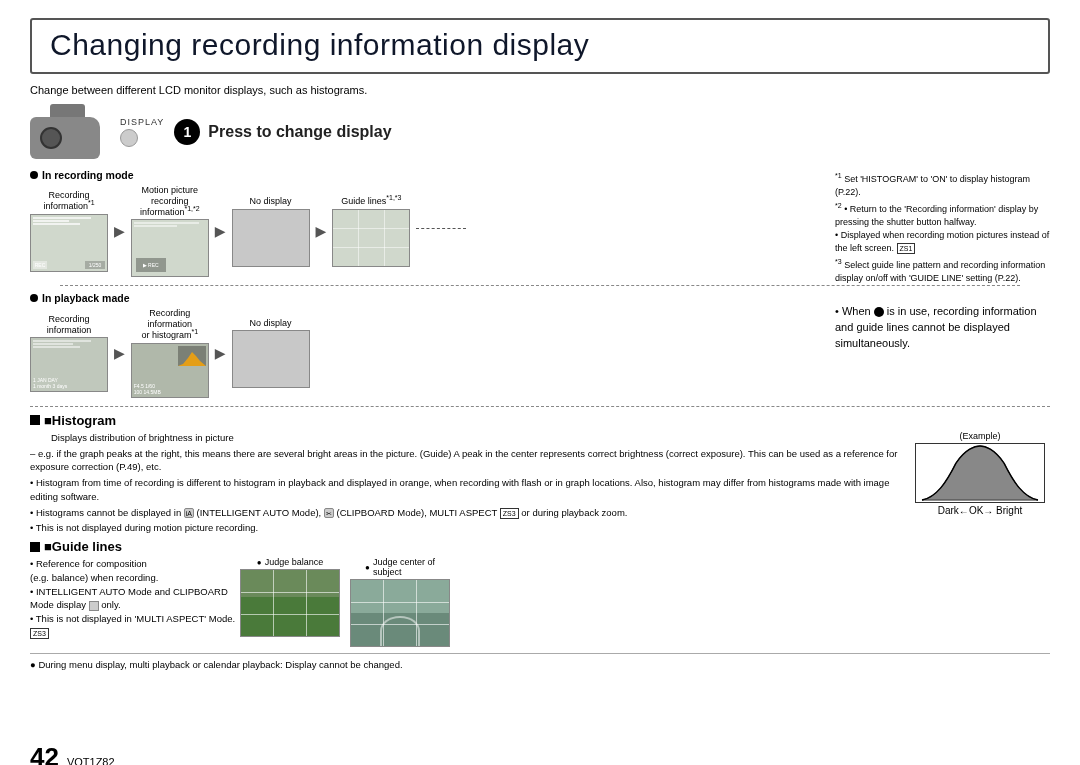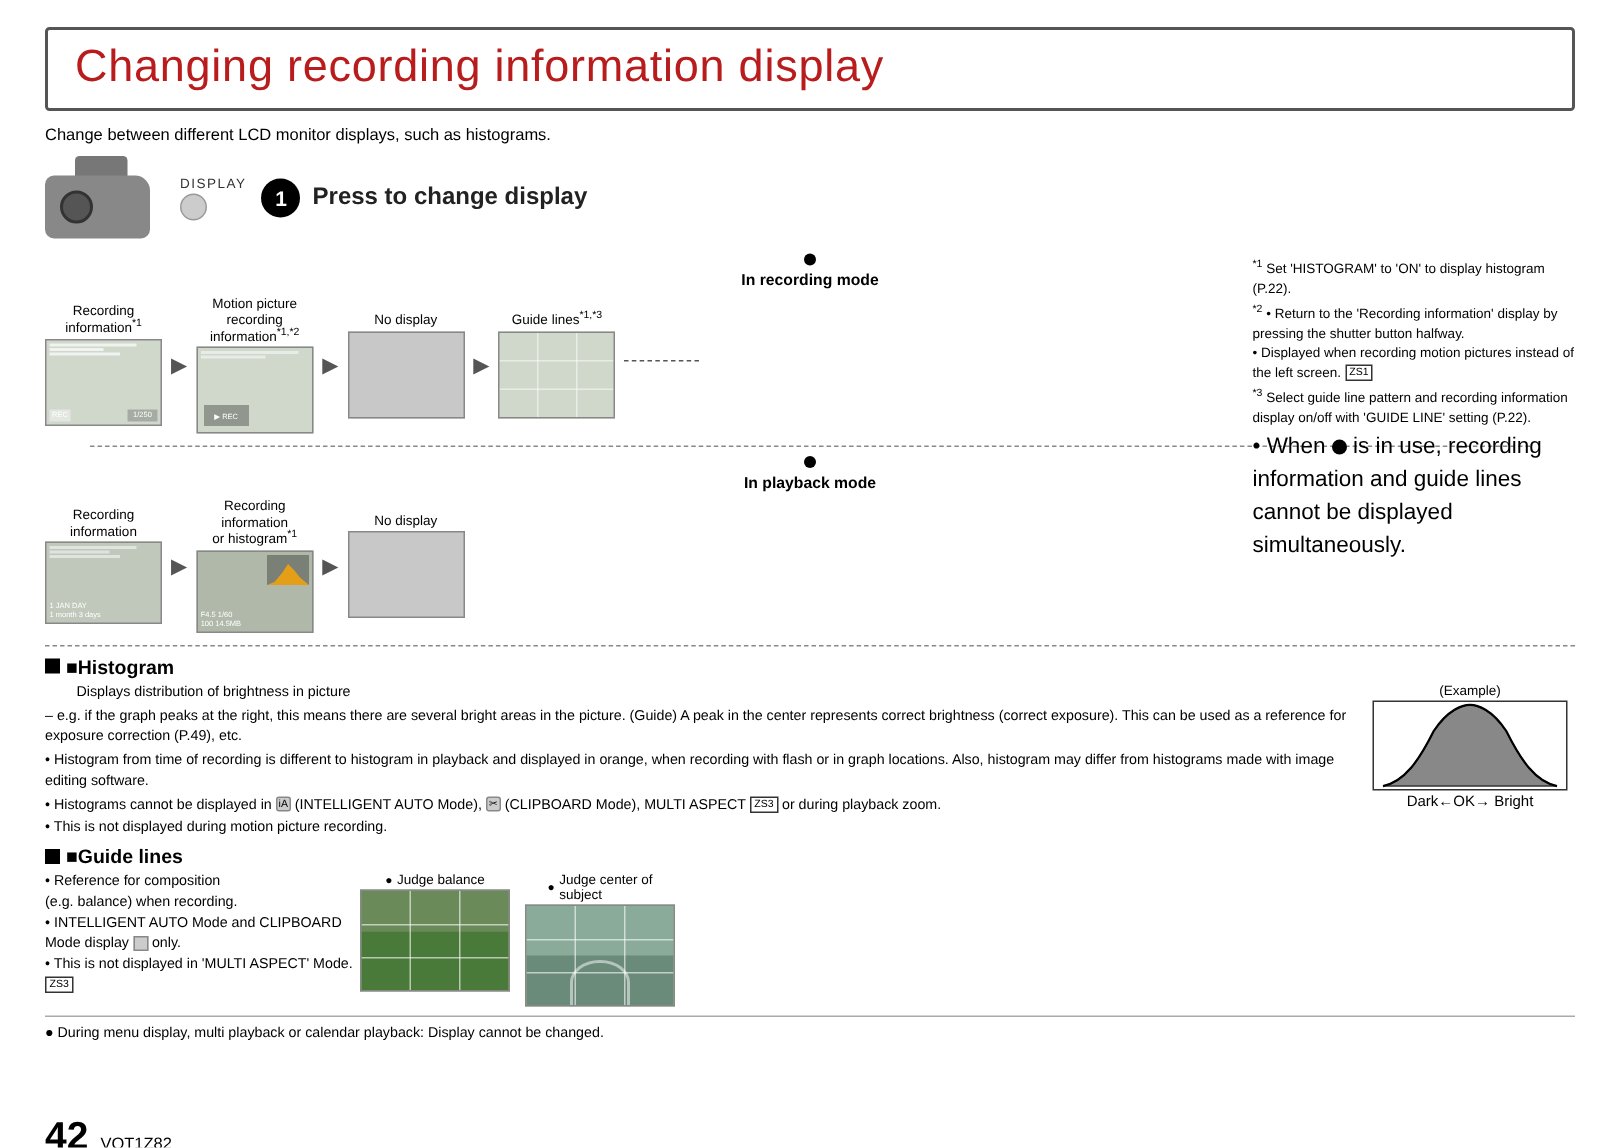--- a/index.html
+++ b/index.html
@@ -23,21 +23,21 @@
     
     .title-box {
       border: 2px solid #555;
       margin: 18px 30px 10px 30px;
       padding: 8px 18px 10px 18px;
       border-radius: 3px;
     }
     .title-text {
       font-size: 30px;
       font-weight: normal;
-      color: #b91c1c;
+      color: #0f172a;
       letter-spacing: 0.5px;
     }
 
     
     .subtitle {
       font-size: 11px;
       margin: 6px 30px 8px 30px;
     }
 
     
@@ -136,21 +136,20 @@
       margin-bottom: 8px;
     }
 
     .mode-label {
       font-size: 10.5px;
       font-weight: bold;
       display: flex;
       align-items: center;
       gap: 4px;
       margin-bottom: 4px;
-      flex-direction: column;
     }
     .dot-bullet {
       width: 8px;
       height: 8px;
       background: #000;
       border-radius: 50%;
       display: inline-block;
       flex-shrink: 0;
     }
 
@@ -514,21 +513,21 @@
           <div style="border-top:1.5px dashed #555;width:50px;margin-bottom:2px;"></div>
         </div>
       </div>
     </div>
 
     <div class="dashed-line"></div>
 
     <div class="mode-row">
       <div class="mode-label">
         <span class="dot-bullet"></span>
-        <span>In playback mode</span>
+        <span>In playback made</span>
       </div>
       <div class="mode-sequence">
 
         <div class="screen-with-label">
           <div style="font-size:9px; text-align:center; width:78px; line-height:1.2; margin-bottom:2px;">Recording<br>information</div>
           <div class="screen-thumb-pb">
             <div style="position:absolute;top:2px;left:2px;right:2px;">
               <div style="height:2px;background:rgba(255,255,255,0.5);width:80%;margin-bottom:1px;"></div>
               <div style="height:2px;background:rgba(255,255,255,0.5);width:55%;margin-bottom:1px;"></div>
               <div style="height:2px;background:rgba(255,255,255,0.5);width:65%;"></div>
@@ -568,21 +567,21 @@
   <div style="position:absolute; right:30px; top:155px; width:215px; font-size:9px; line-height:1.45;">
     <div class="note-bullet">
       <span><span class="superscript">*1</span> Set 'HISTOGRAM' to 'ON' to display histogram (P.22).</span>
     </div>
     <div class="note-bullet" style="margin-top:4px;">
       <span><span class="superscript">*2</span> • Return to the 'Recording information' display by pressing the shutter button halfway.<br>• Displayed when recording motion pictures instead of the left screen. <span class="badge">ZS1</span></span>
     </div>
     <div class="note-bullet" style="margin-top:4px;">
       <span><span class="superscript">*3</span> Select guide line pattern and recording information display on/off with 'GUIDE LINE' setting (P.22).</span>
     </div>
-    <div style="margin-top:2px;font-size:15px;">
+    <div style="margin-top:19px;font-size:11px;">
       • When <span style="display:inline-block;width:10px;height:10px;background:#000;border-radius:50%;vertical-align:middle;"></span> is in use, recording information and guide lines cannot be displayed simultaneously.
     </div>
   </div>
 
   <div class="histogram-section">
     <div class="section-title">
       <span class="black-square"></span>
       <span>■Histogram</span>
     </div>
     <div class="histogram-content">

